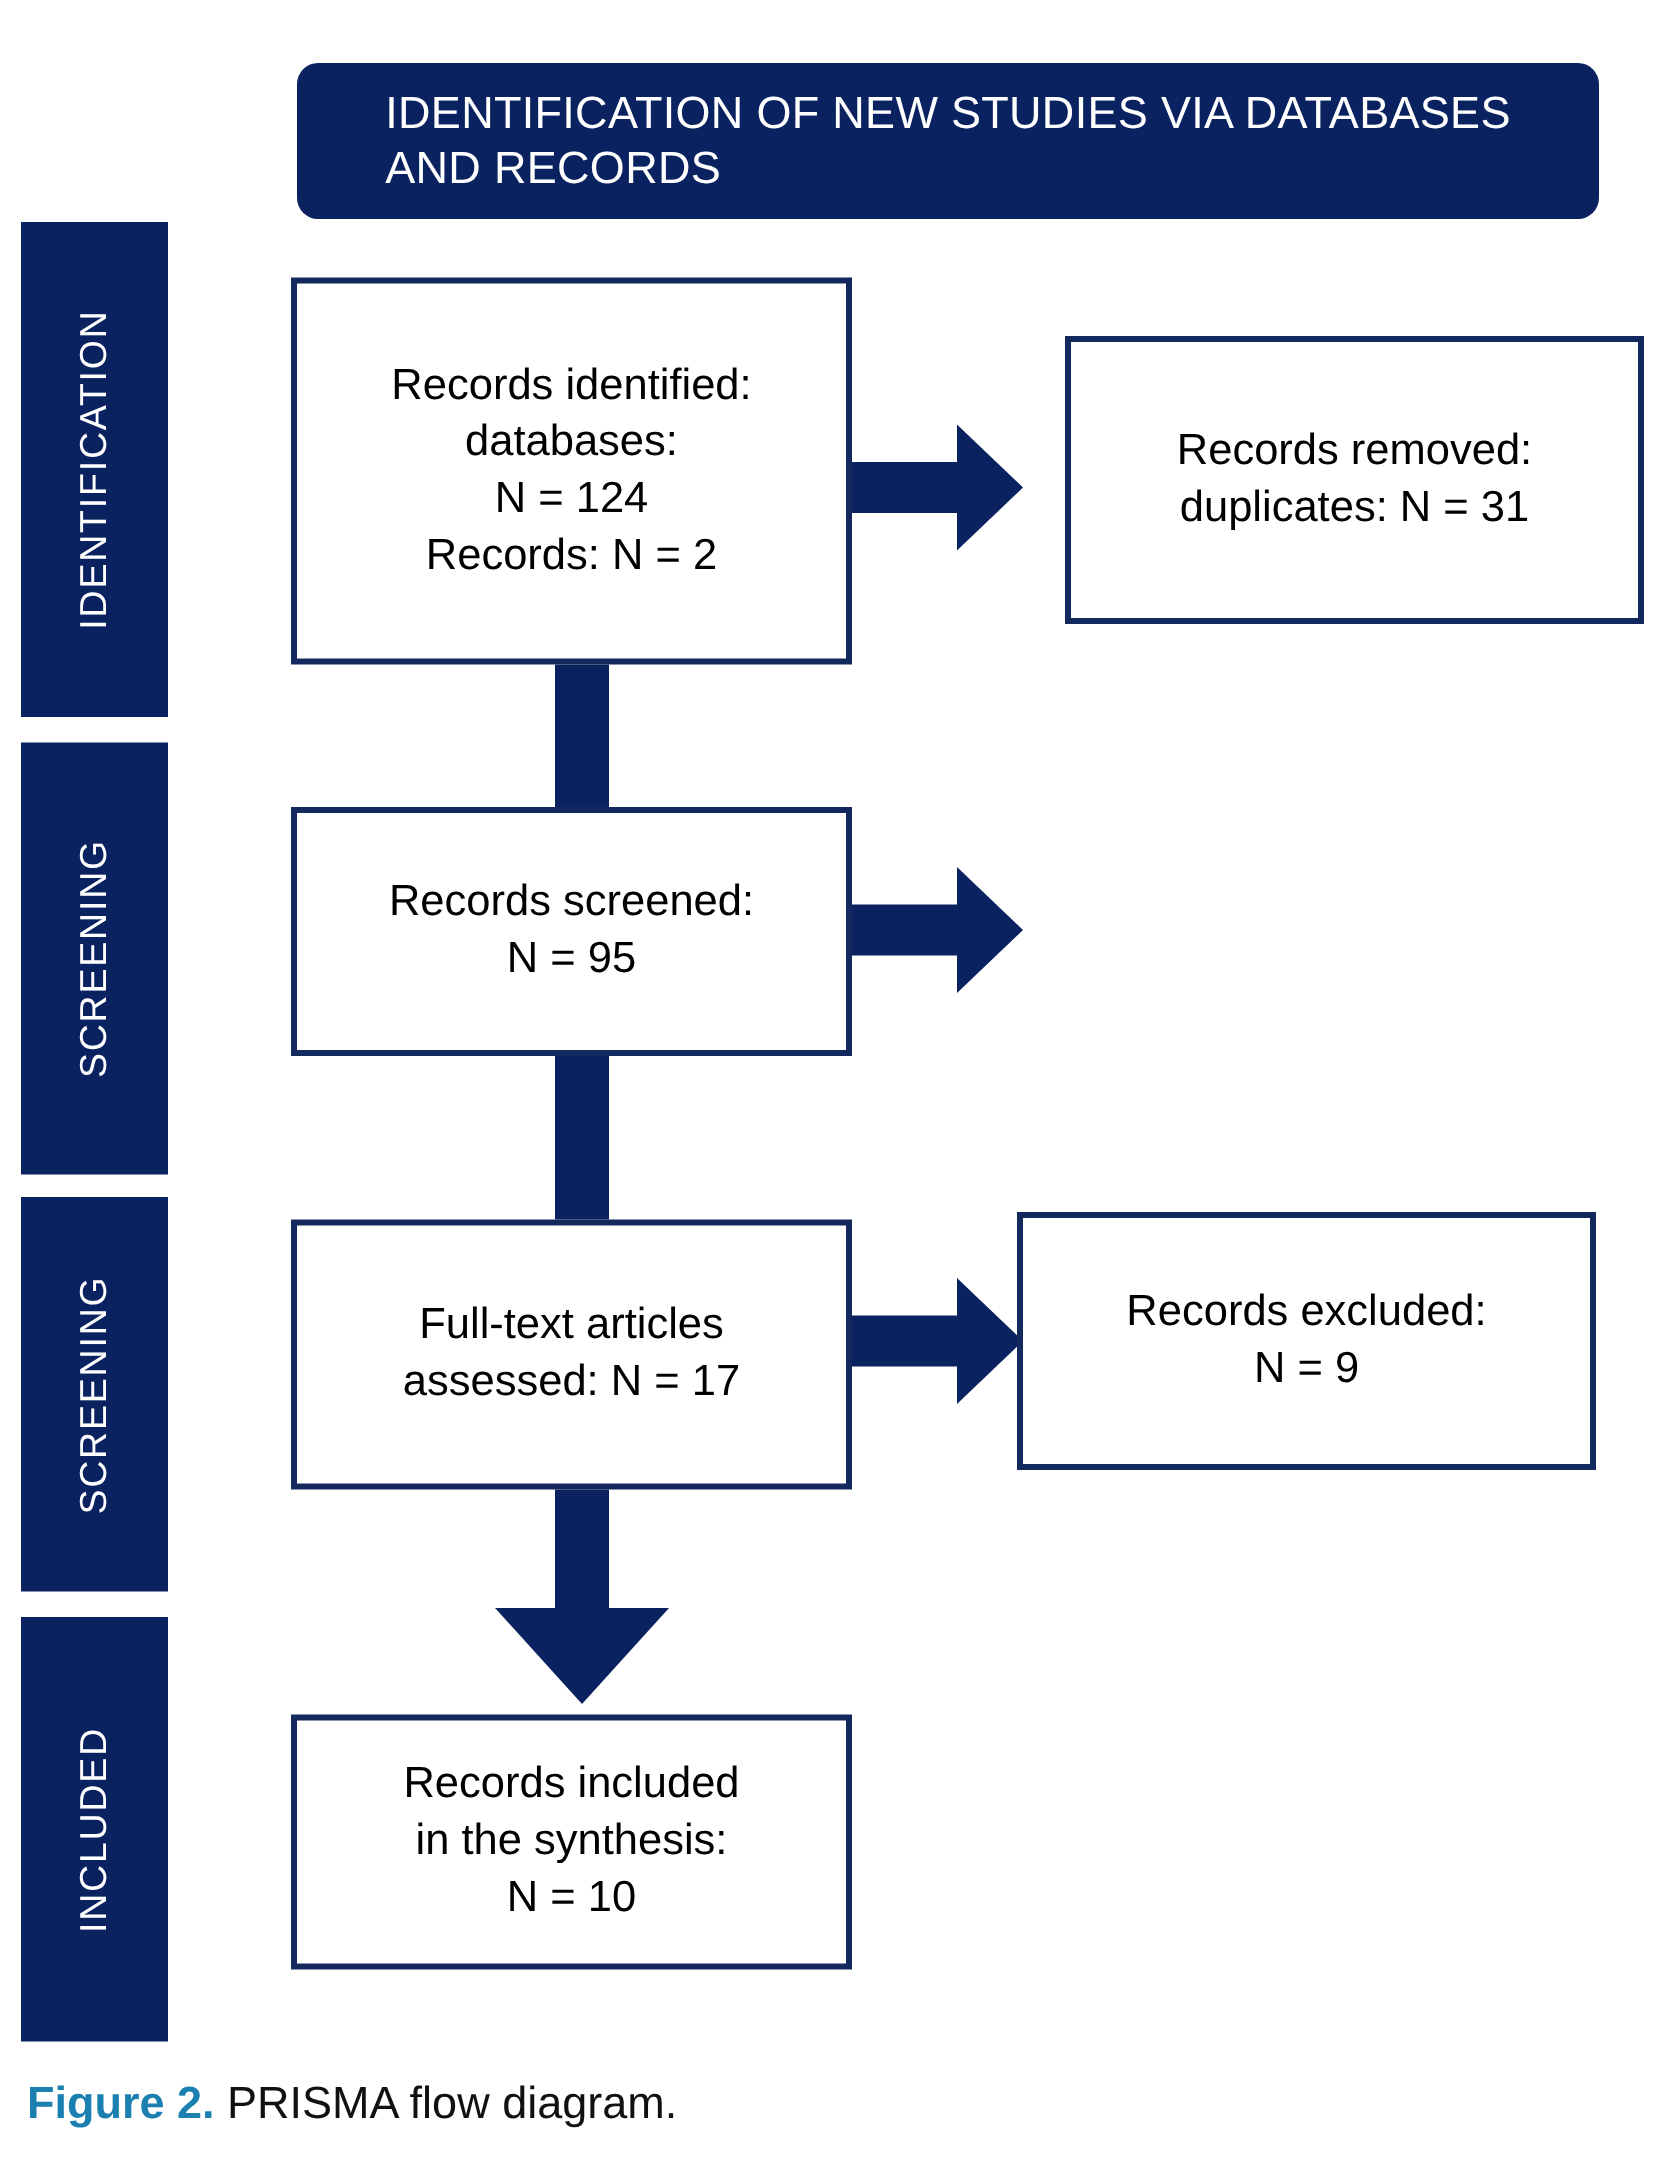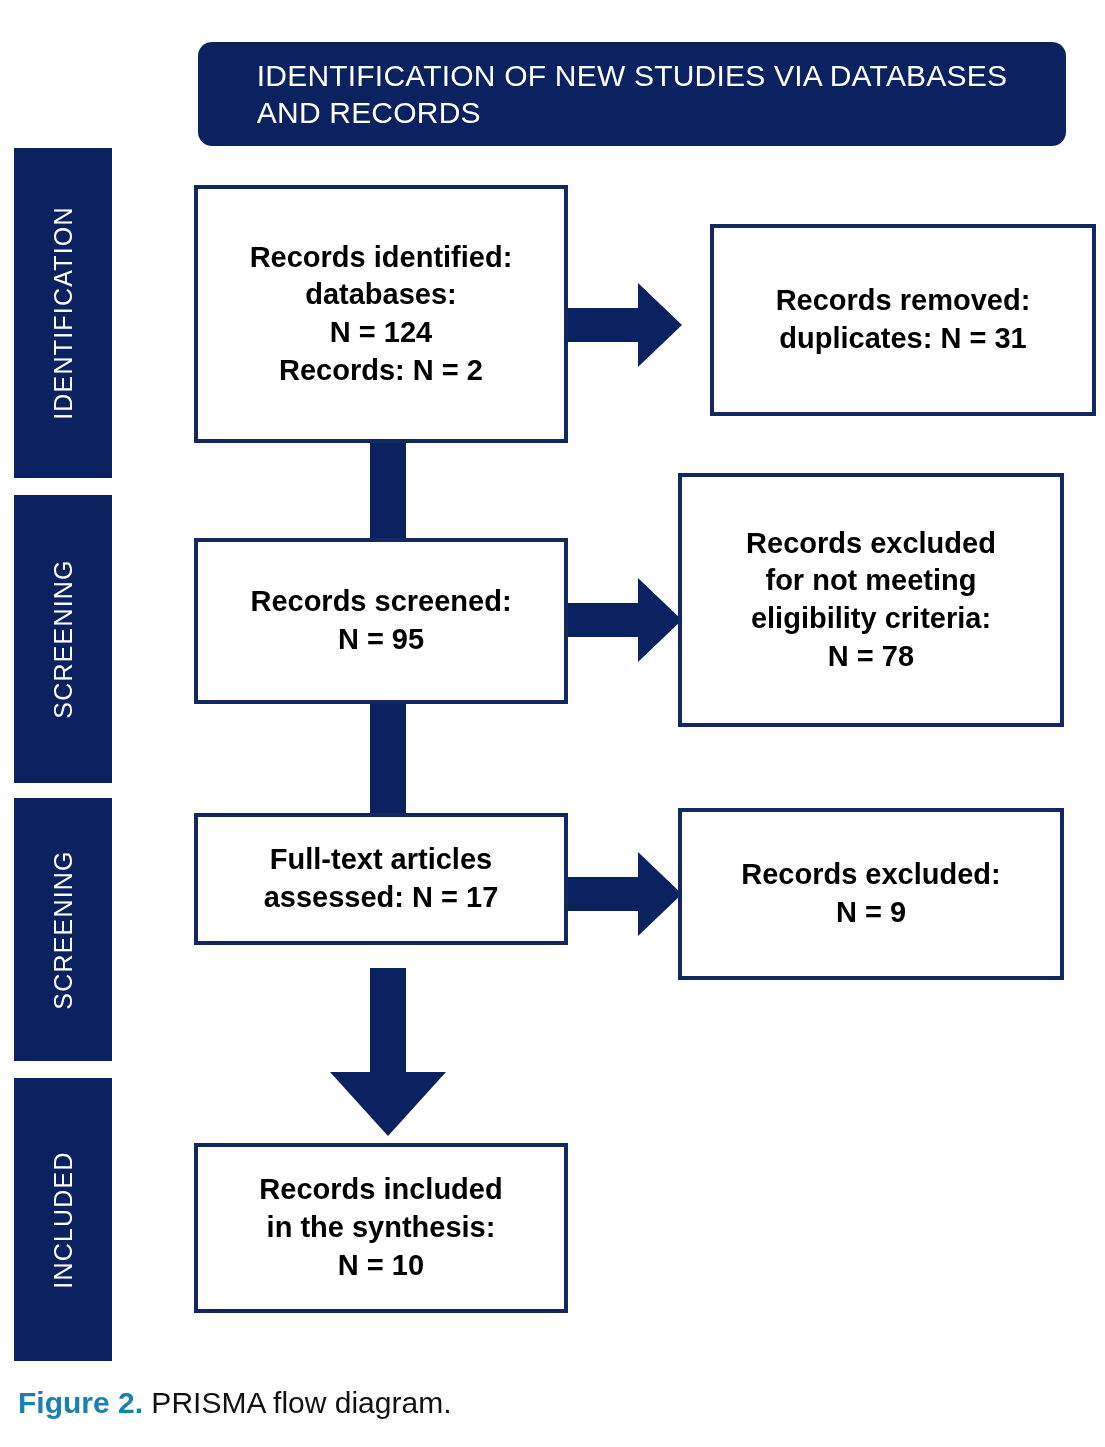--- a/index.html
+++ b/index.html
@@ -65,21 +65,20 @@
   
   .pbox {
     position: absolute;
     background: #ffffff;
     border: 4px solid #13295e;
     box-sizing: border-box;
     display: flex;
     align-items: center;
     justify-content: center;
     padding: 6px 12px;
-    font-weight: bold;
   }
   .pbox-text {
     font-size: 29px;
     line-height: 1.30;
     text-align: center;
     color: #000000;
     white-space: pre-line;
   }
 
   
@@ -167,42 +166,36 @@
 databases:
 N = 124
 Records: N = 2</div>
   </div>
 
   <div class="pbox" style="left:194px; top:538px; width:374px; height:166px;">
     <div class="pbox-text">Records screened:
 N = 95</div>
   </div>
 
-  <div class="pbox" style="left:194px; top:813px; width:374px; height:132px;">
+  <div class="pbox" style="left:194px; top:813px; width:374px; height:180px;">
     <div class="pbox-text">Full-text articles
 assessed: N = 17</div>
   </div>
 
   <div class="pbox" style="left:194px; top:1143px; width:374px; height:170px;">
     <div class="pbox-text">Records included
 in the synthesis:
 N = 10</div>
   </div>
 
   <div class="pbox" style="left:678px; top:224px; width:386px; height:192px;margin-left:32px;">
     <div class="pbox-text">Records removed:
 duplicates: N = 31</div>
   </div>
 
-  <div class="pbox" style="left:678px; top:473px; width:386px; height:254px;">
-    <div class="pbox-text">Records excluded
-for not meeting
-eligibility criteria:
-N = 78</div>
-  </div>
 
   <div class="pbox" style="left:678px; top:808px; width:386px; height:172px;">
     <div class="pbox-text">Records excluded:
 N = 9</div>
   </div>
 
   <div class="caption">
     <span class="fig-label">Figure 2.</span><span class="fig-text"> PRISMA flow diagram.</span>
   </div>
 

